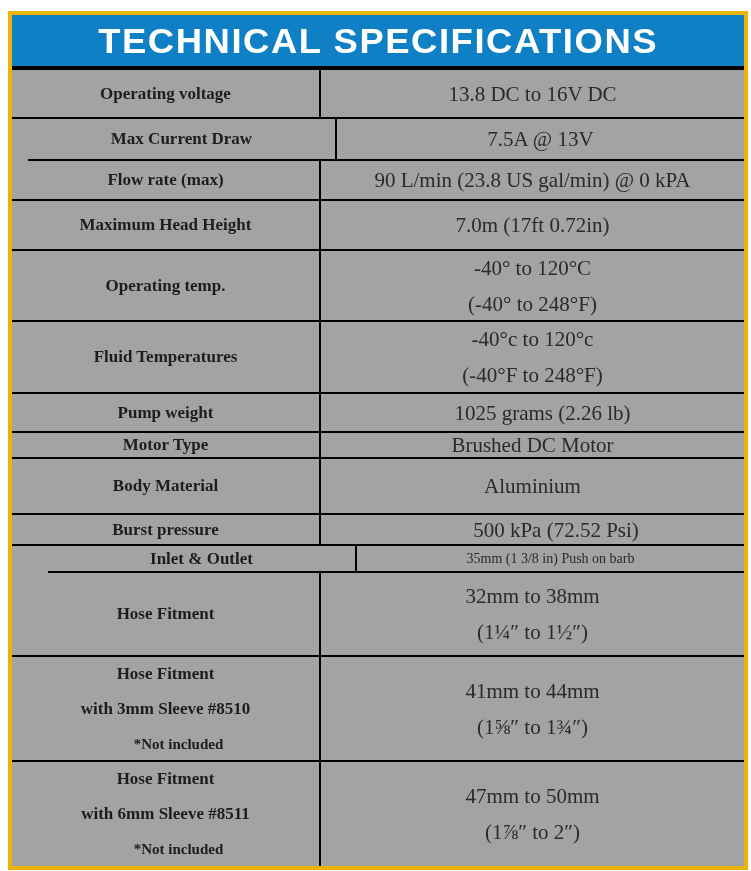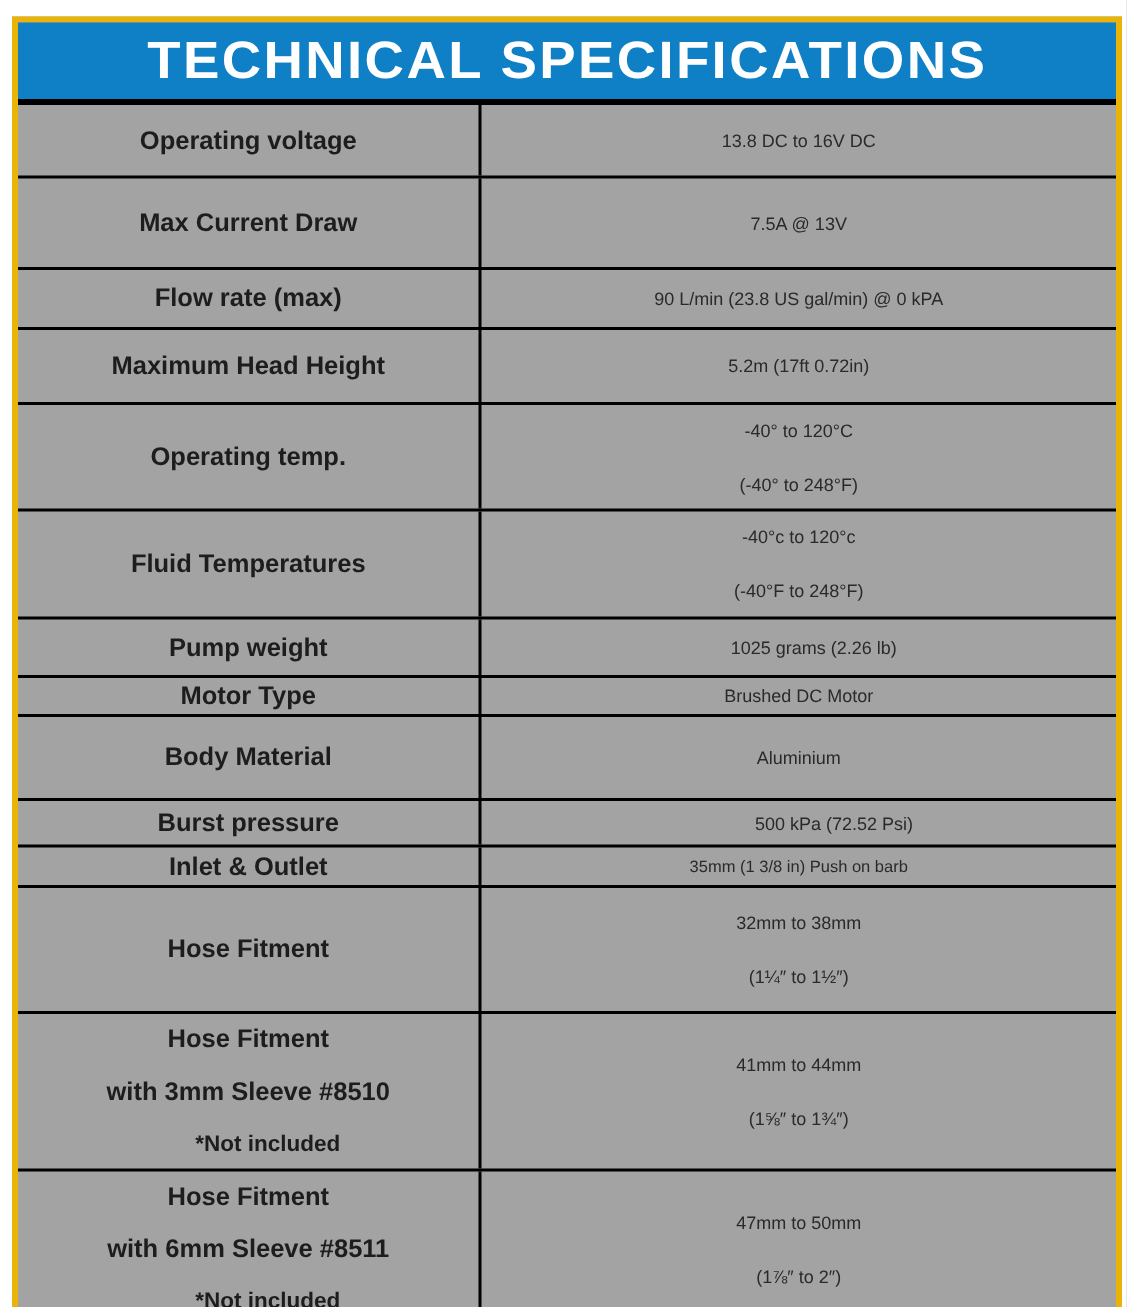--- a/index.html
+++ b/index.html
@@ -41,50 +41,51 @@
     border-bottom: 2px solid #000000;
   }
   .row:last-child { border-bottom: none; }
   .cell {
     display: flex;
     flex-direction: column;
     align-items: center;
     justify-content: center;
     text-align: right;
     box-sizing: border-box;
+    font-family: Liberation Serif, serif;
   }
   .cell.label {
     width: 309px;
     border-right: 2px solid #000000;
     font-weight: bold;
     color: #1d1d1d;
     font-size: 17px;
     gap: 13px;
   }
   .cell.value {
     flex: 1;
     color: #2a2a2a;
-    font-size: 12px;
+    font-size: 21px;
     gap: 14px;
   }
   .cell .line { line-height: 22px; }
   .label .line.note { font-size: 15px; margin-left: 26px; }
-  .row.small-value .cell.value { font-size: 11px; }
+  .row.small-value .cell.value { font-size: 14px; }
   
   .h-r1  { height: 49px; }
-  .h-r2  { height: 61px; }
+  .h-r2  { height: 42px; margin-left: 16px; }
   .h-r3  { height: 40px; }
   .h-r4  { height: 50px; }
   .h-r5  { height: 71px; }
   .h-r6  { height: 72px; }
   .h-r7  { height: 39px; gap: 20px; }
   .h-r8  { height: 26px; }
   .h-r9  { height: 56px; }
   .h-r10 { height: 31px; gap: 47px; }
-  .h-r11 { height: 27px; }
+  .h-r11 { height: 27px; margin-left: 36px; }
   .h-r12 { height: 84px; }
   .h-r13 { height: 105px; }
   .h-r14 { height: 104px; }
 </style>
 </head>
 <body>
 
 <div class="spec-table">
 
   <div class="title-bar" style="background: rgb(16, 128, 198);">
@@ -116,21 +117,21 @@
     <div class="cell value">
       <div class="line">90 L/min (23.8 US gal/min) @ 0 kPA</div>
     </div>
   </div>
 
   <div class="row h-r4">
     <div class="cell label">
       <div class="line">Maximum Head Height</div>
     </div>
     <div class="cell value">
-      <div class="line">5.2m (17ft 0.72in)</div>
+      <div class="line">7.0m (17ft 0.72in)</div>
     </div>
   </div>
 
   <div class="row h-r5">
     <div class="cell label">
       <div class="line">Operating temp.</div>
     </div>
     <div class="cell value">
       <div class="line">-40° to 120°C</div>
       <div class="line">(-40° to 248°F)</div>

